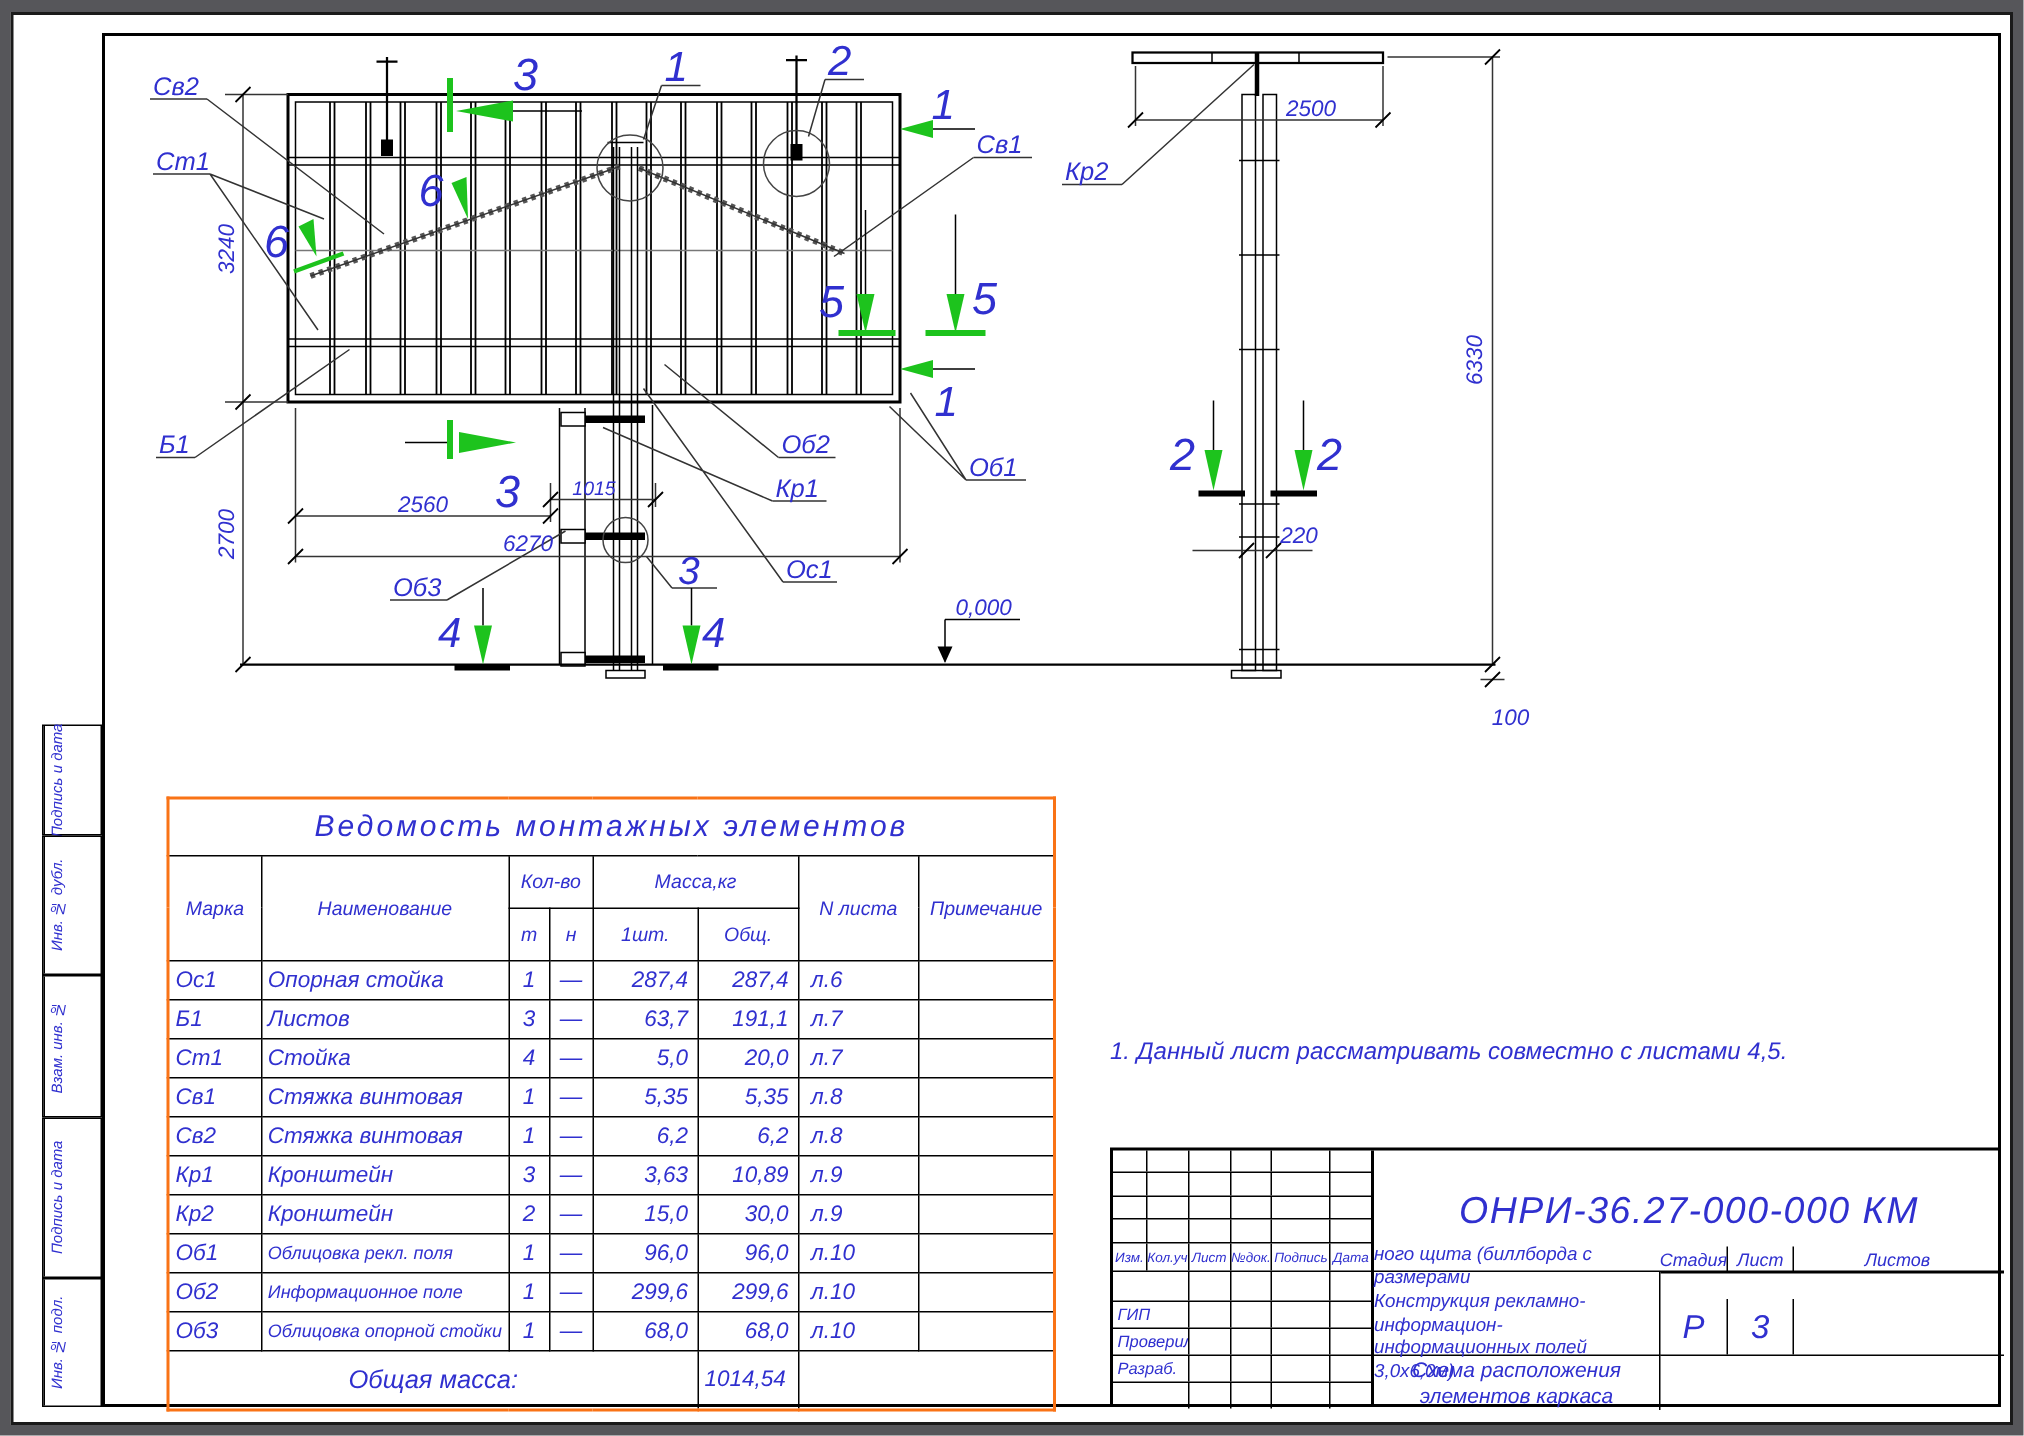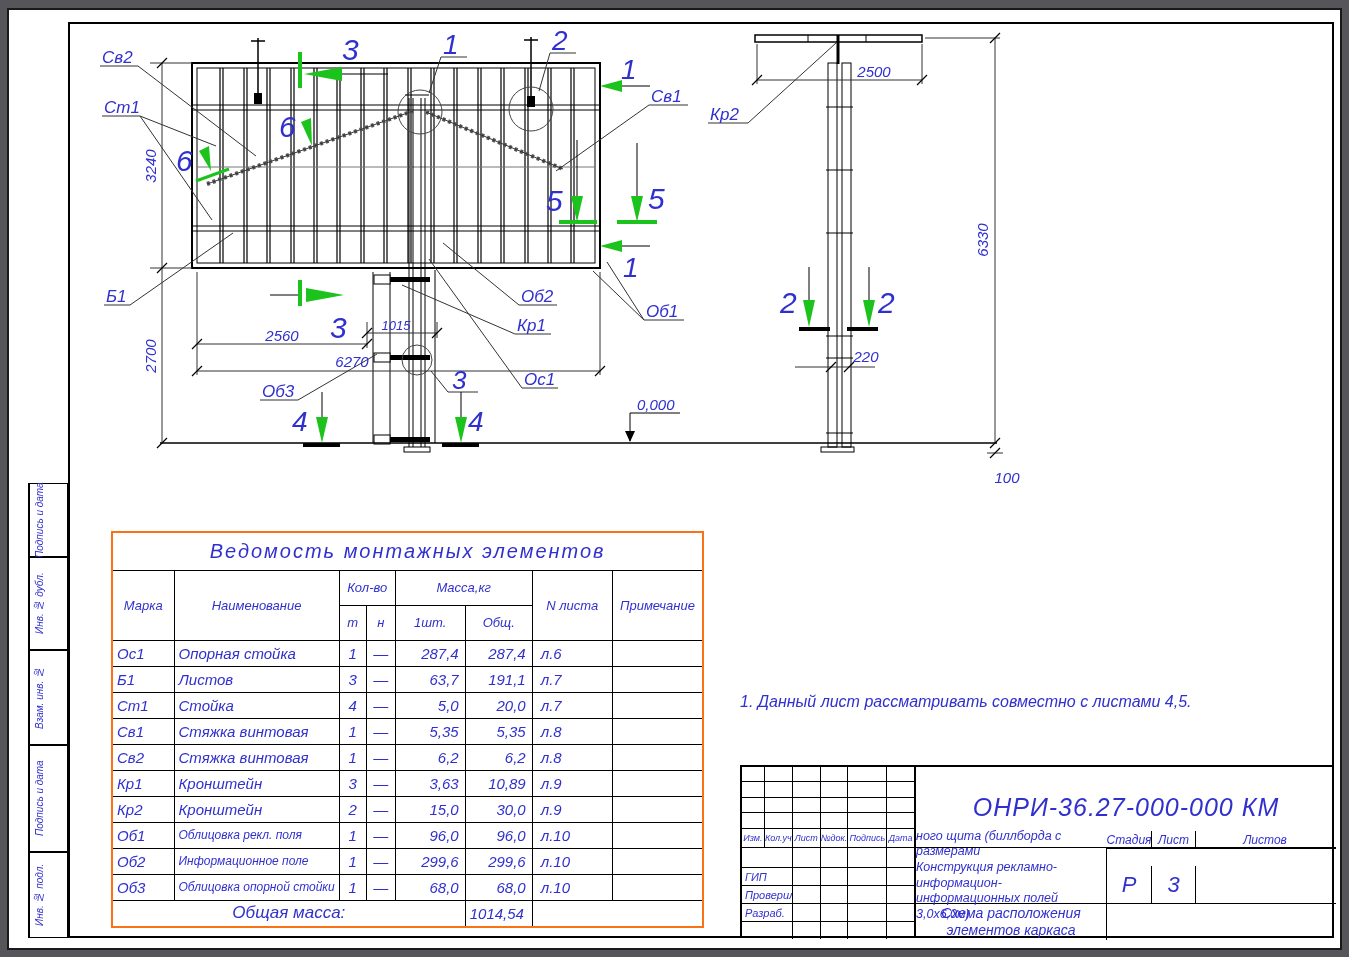--- a/index.html
+++ b/index.html
@@ -322,21 +322,21 @@
   <tr class="dr">
         <td>Об3</td>
         <td class="sm">Облицовка опорной стойки</td>
         <td class="ctr">1</td>
         <td class="ctr">—</td>
         <td class="num">68,0</td>
         <td class="num">68,0</td>
         <td class="shc">л.10</td>
         <td></td>
       </tr>
-  <tr style="height:27px;">
+  <tr style="height:40px;">
     <td colspan="5" class="ctr" style="font-size:17px;">Общая масса:</td>
     <td style="padding-left:4px;">1014,54</td>
     <td colspan="2"></td>
   </tr>
 </tbody>
   </table>
 
 <div class="note">1. Данный лист рассматривать совместно  с листами 4,5.</div>
 
 <div class="stamp">

